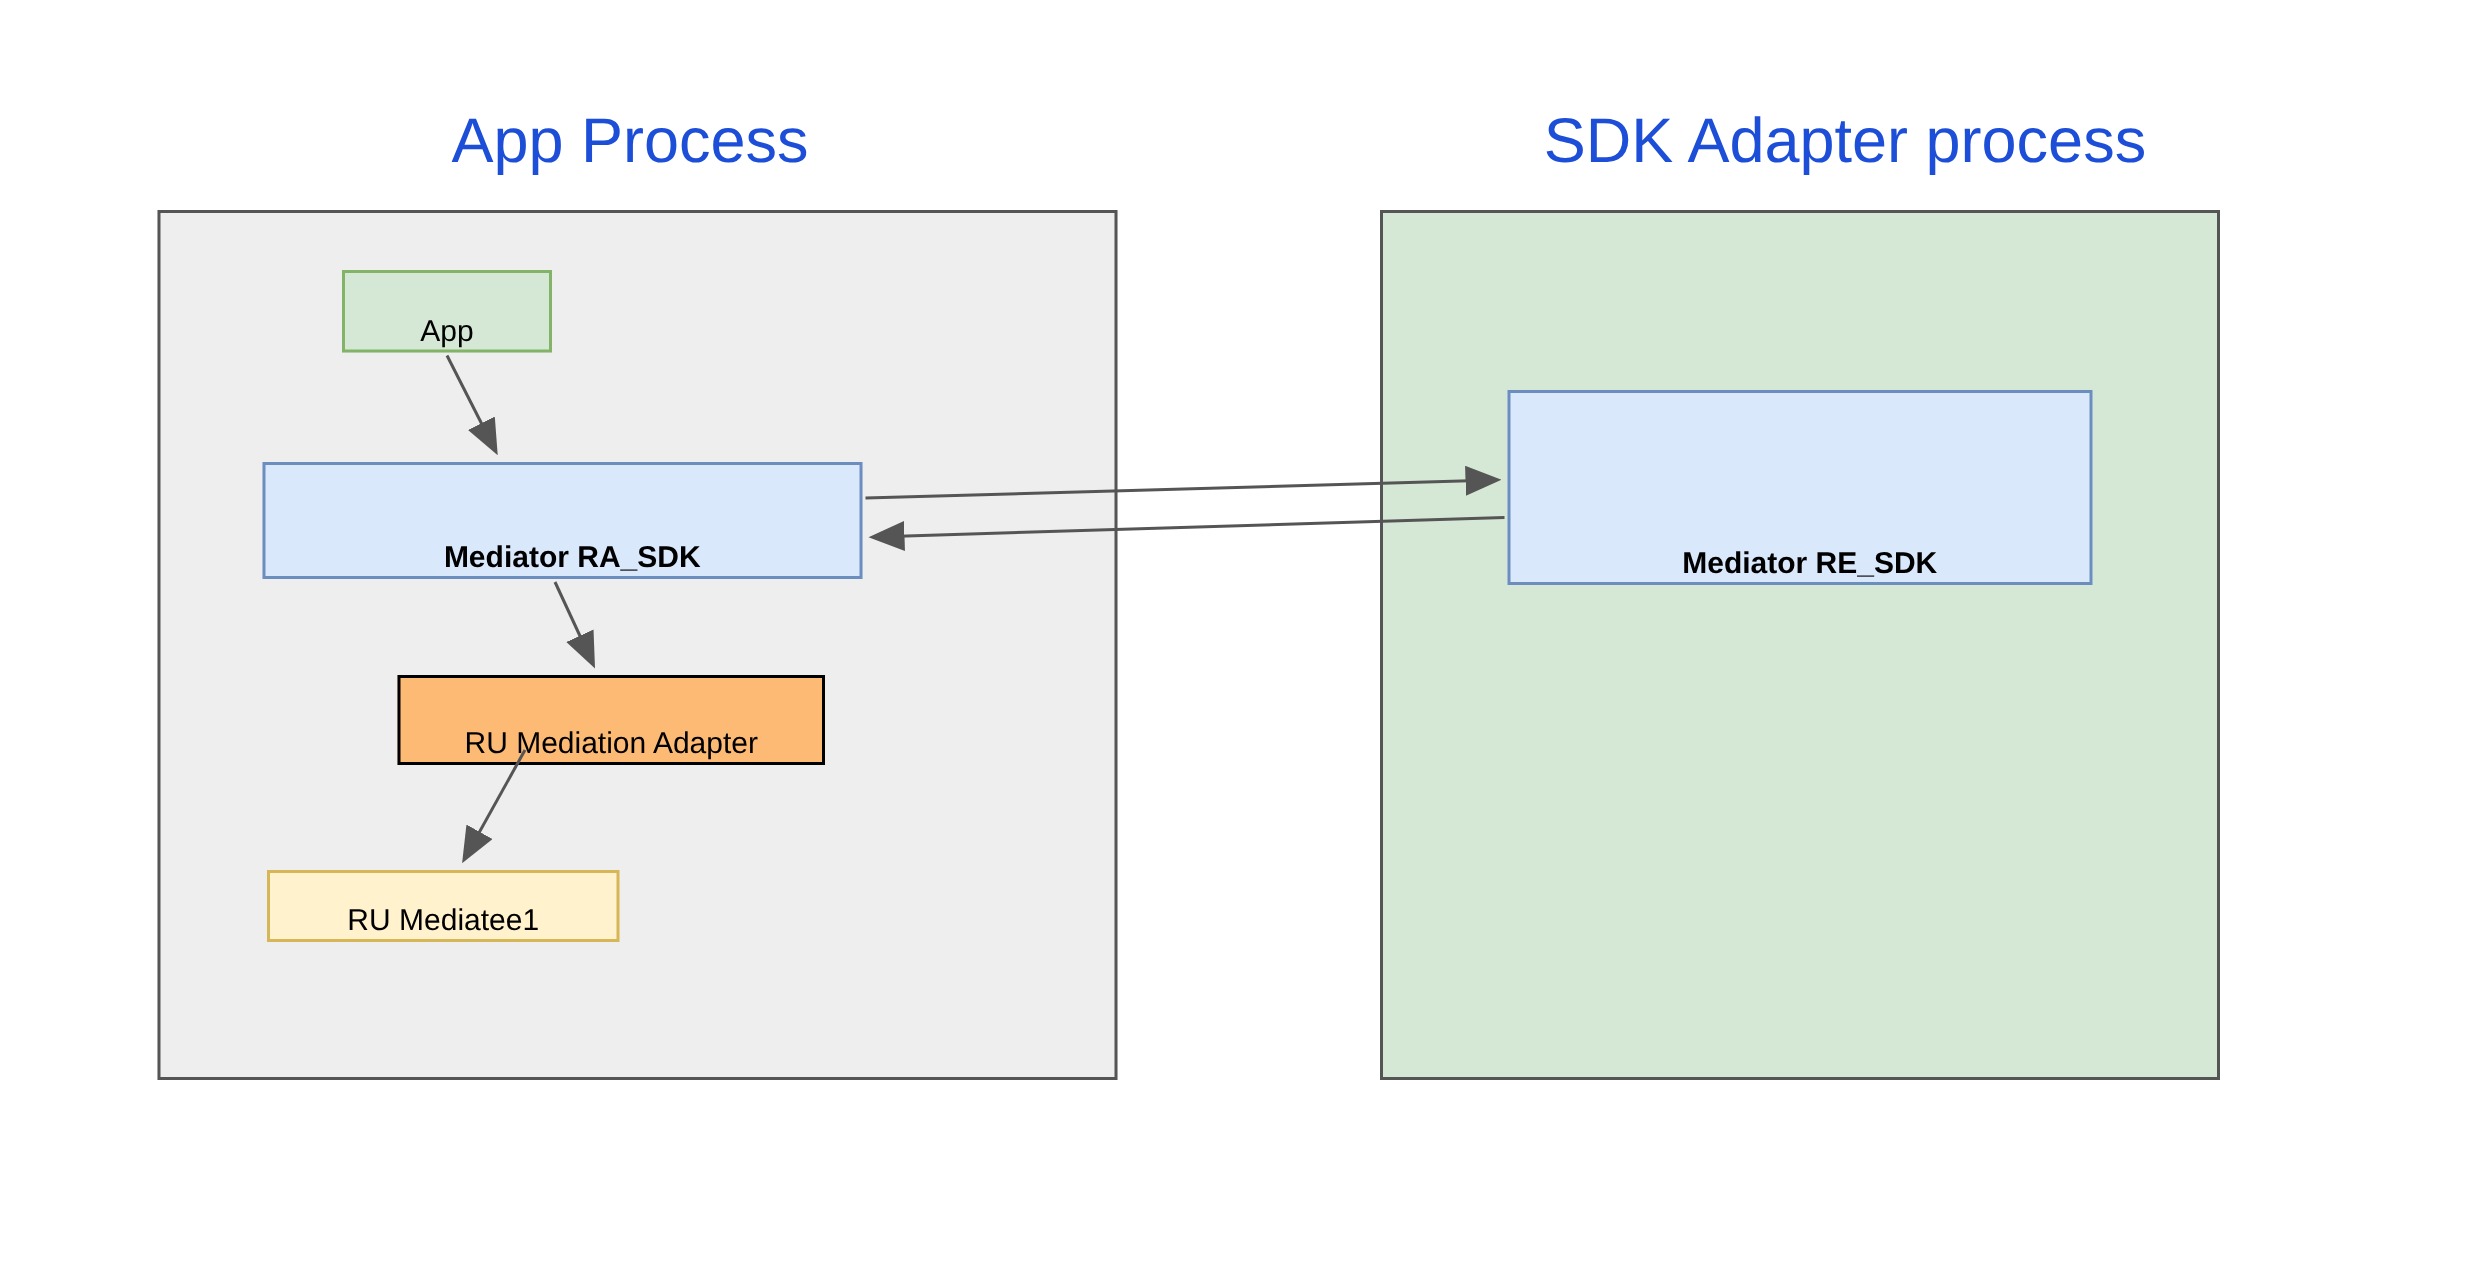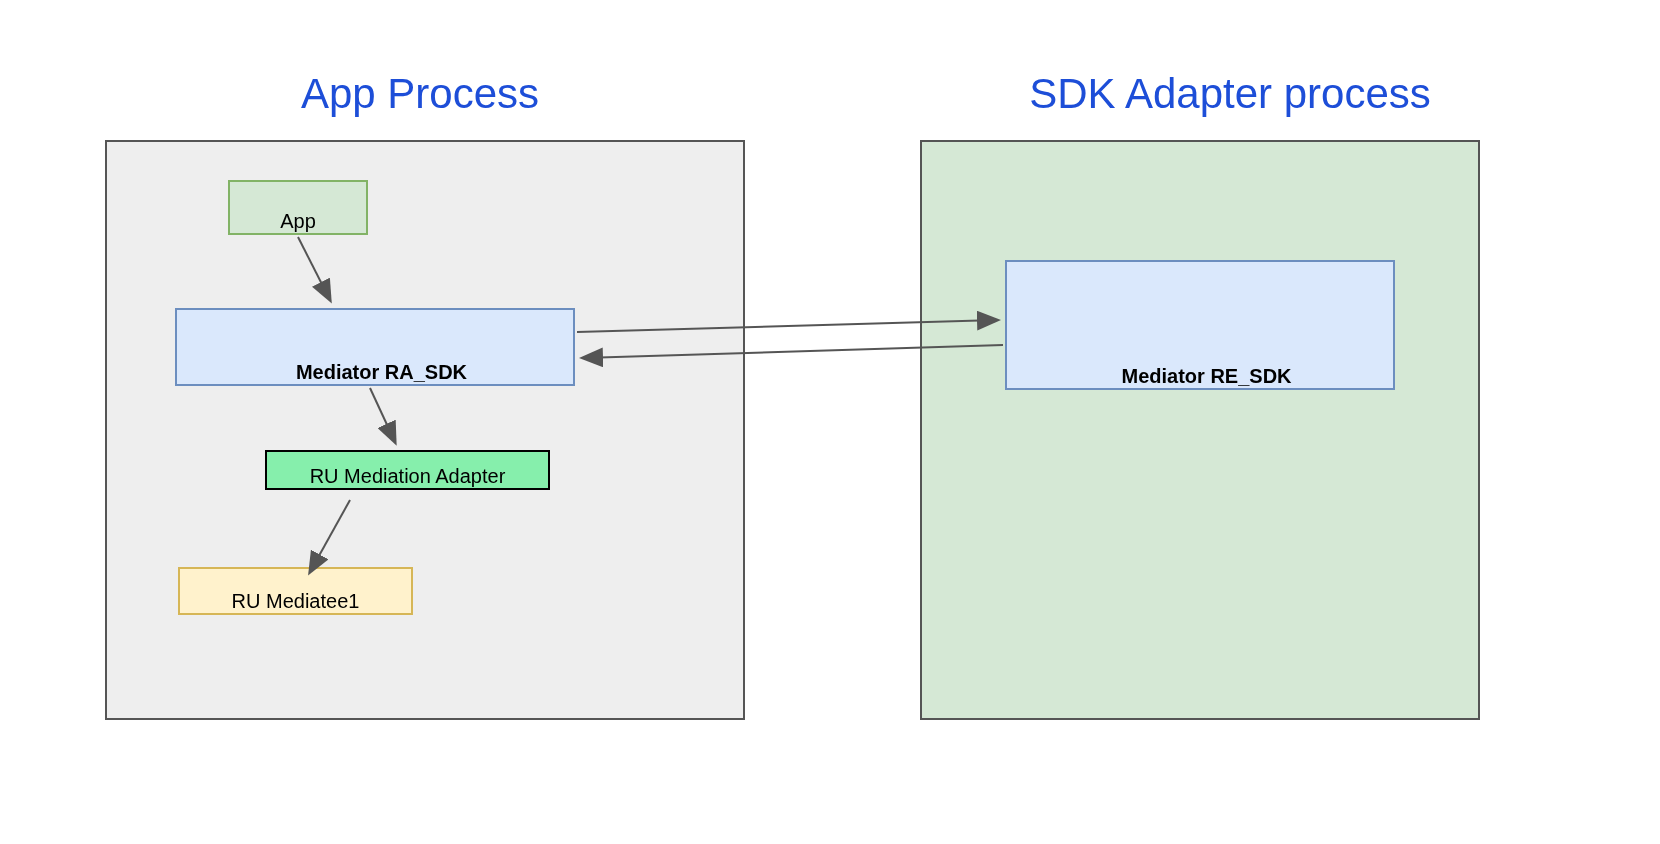--- a/index.html
+++ b/index.html
@@ -49,25 +49,25 @@
 <div class="container" style="left:920px; top:140px; width:560px; height:580px; background:#d5e8d5;"></div>
 
 <div class="node" style="left:228px; top:180px; width:140px; height:55px; background:#d5e8d5; border:2px solid #82b366;">
   <span>App</span>
 </div>
 
 <div class="node node-bold" style="left:175px; top:308px; width:400px; height:78px; background:#dae8fc; border:2px solid #6c8ebf;">
   <span>Mediator RA_SDK</span>
 </div>
 
-<div class="node" style="left:265px; top:450px; width:285px; height:40px; background:#86efac; border:2px solid #000000;">
+<div class="node" style="left:265px; top:450px; width:285px; height:60px; background:#fdba74; border:2px solid #000000;">
   <span>RU Mediation Adapter</span>
 </div>
 
-<div class="node" style="left:178px; top:567px; width:235px; height:48px; background:#fff2cc; border:2px solid #d6b656;">
+<div class="node" style="left:178px; top:580px; width:235px; height:48px; background:#fff2cc; border:2px solid #d6b656;">
   <span>RU Mediatee1</span>
 </div>
 
 <div class="node node-bold" style="left:1005px; top:260px; width:390px; height:130px; background:#dae8fc; border:2px solid #6c8ebf;">
   <span>Mediator RE_SDK</span>
 </div>
 
 <svg class="overlay">
   <defs>
     <marker id="arrowhead" markerWidth="12" markerHeight="10" refX="10" refY="5" orient="auto">

